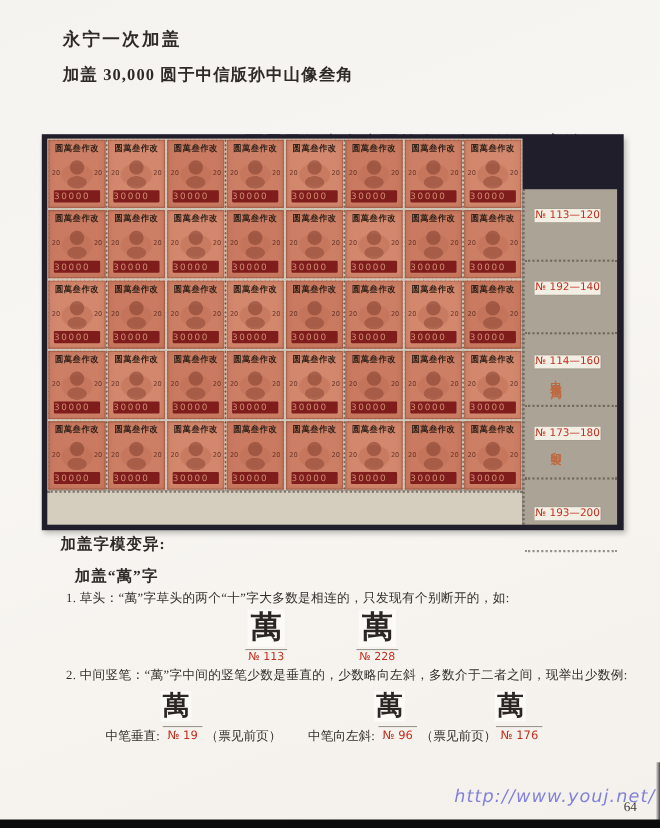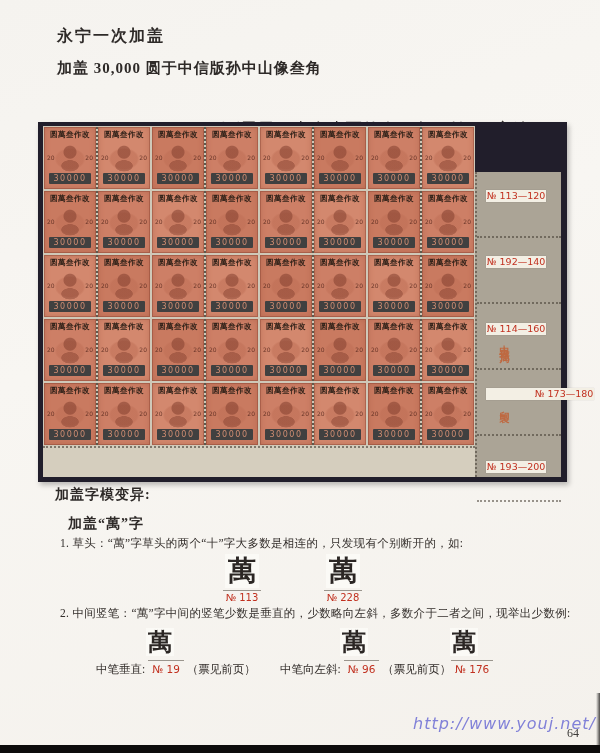--- a/index.html
+++ b/index.html
@@ -79,23 +79,23 @@
     font-size:7.5px;font-weight:700;color:#33231a;letter-spacing:0.5px;
     transform:scaleY(1.05);z-index:2;white-space:nowrap;
   }
   .stamp .den{
     position:absolute;top:27px;font-size:6px;color:rgba(80,35,25,.8);z-index:2;
     font-family:"DejaVu Sans", sans-serif;
   }
   .stamp .den.l{left:3px;} .stamp .den.r{right:3px;}
   .stamp .val{
     position:absolute;bottom:5px;left:50%;transform:translateX(-50%);
-    width:42px;height:11px;background:#404040;border-radius:1px;
+    width:42px;height:11px;background:#7f1d1d;border-radius:1px;
     color:#d08d72;font-family:"DejaVu Sans", sans-serif;
-    font-size:8px;line-height:11px;text-align:center;letter-spacing:1.5px;z-index:2;
+    font-size:8px;line-height:11px;letter-spacing:1.5px;z-index:2;
   }
   
   .variants-heading{position:absolute;left:55px;top:486px;font-size:14px;font-weight:700;letter-spacing:1px;}
   .variants-subheading{position:absolute;left:68px;top:515px;font-size:14px;font-weight:700;letter-spacing:1px;}
   .variant-item{position:absolute;left:60px;font-size:11.5px;letter-spacing:0.3px;color:#332e2b;white-space:nowrap;}
   .item1{top:536px;} .item2{top:606px;}
   .wan-col{position:absolute;top:554px;width:40px;display:flex;flex-direction:column;align-items:center;}
   .wan-glyph{
     font-size:28px;line-height:32px;font-weight:700;color:#2b2624;
     background:#fbfaf6;padding:1px 3px;
@@ -424,21 +424,21 @@
         <div class="selvage-perf" style="top:64px"></div>
         <div class="selvage-perf" style="top:130px"></div>
         <div class="selvage-perf" style="top:196px"></div>
         <div class="selvage-perf" style="top:262px"></div>
         <div class="selvage-perf" style="top:328px"></div>
         <div class="imprint top">中央信托局</div>
         <div class="imprint bottom">印製</div>
       <div class="row-label" style="top: 18px;">№ 113—120</div>
           <div class="row-label" style="top: 84px;">№ 192—140</div>
           <div class="row-label" style="top: 151px;">№ 114—160</div>
-          <div class="row-label" style="top: 216px; padding-left: 48px;">№ 173—180</div>
+          <div class="row-label" style="top: 216px;">№ 173—180</div>
           <div class="row-label" style="top: 289px;">№ 193—200</div>
         </div>
     </div>
   </div>
 
   <div class="variants-heading">加盖字模变异:</div>
   <div class="variants-subheading">加盖“萬”字</div>
   <div class="variant-item item1">1.  草头：“萬”字草头的两个“十”字大多数是相连的，只发现有个别断开的，如:</div>
   <div class="variant-item item2">2.  中间竖笔：“萬”字中间的竖笔少数是垂直的，少数略向左斜，多数介于二者之间，现举出少数例:</div>
 

